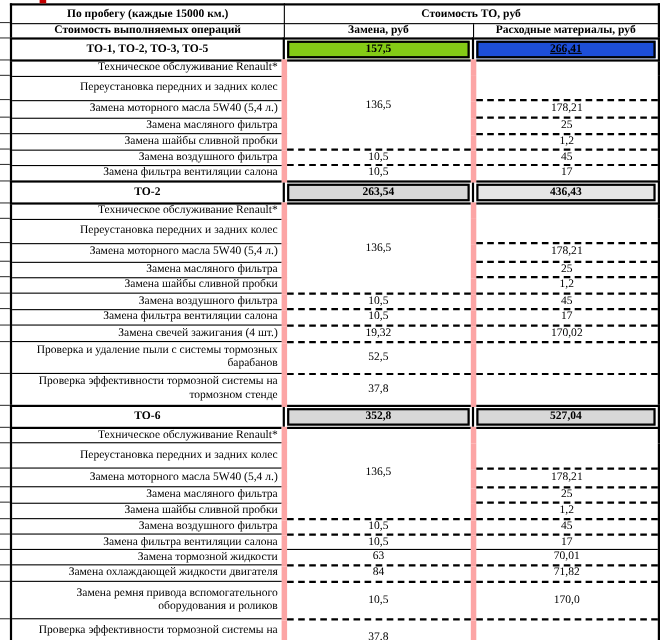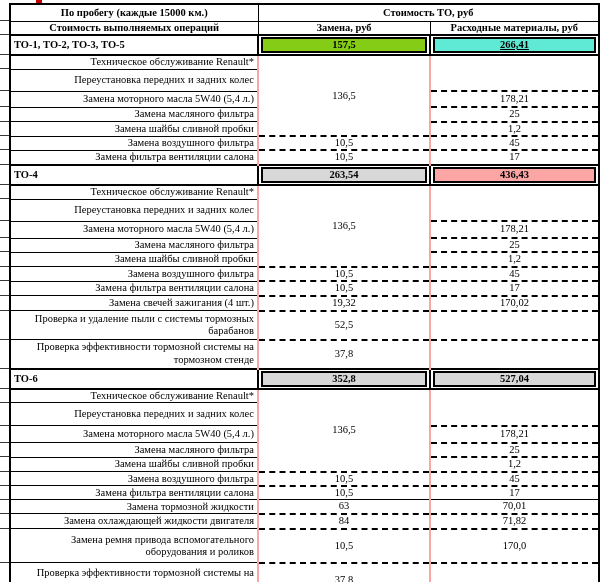--- a/index.html
+++ b/index.html
@@ -11,25 +11,25 @@
     border-collapse: collapse; table-layout: fixed;
     width: 589px; margin: 3px 0 0 9px;
     border: 2px solid #000;
   }
   td { font-size: 10.5px; line-height: 1.18; padding: 0 3px; vertical-align: middle; }
   
   td.hcell { font-weight: bold; text-align: center; border: 1px solid #000; }
   
   td.lbl { text-align: right; border: 1px solid #000; }
   
-  td.val { text-align: center; border-left: 2px solid #fca5a5; border-right: 1px solid #000; }
+  td.val { text-align: center; border-left: 5px solid #fca5a5; border-right: 1px solid #000; }
   td.dash-top { border-top: 2px dashed #000; }
   td.solid-top { border-top: 1px solid #000; }
   
-  td.sec-lbl { font-weight: bold; text-align: left; border: 2px solid #000; }
+  td.sec-lbl { font-weight: bold; text-align: center; border: 2px solid #000; }
   td.sec-val { border: 2px solid #000; padding: 1px 2px; }
   .sec-box { border: 2px solid #000; text-align: center; font-weight: bold; padding: 0 2px; }
   
   .stub { position: absolute; left: 0; width: 9px; height: 1px; background: #3a3a3a; }
 </style>
 </head>
 <body>
 
 <div class="sheet" id="sheet">
   <div class="red-mark"></div>
@@ -48,21 +48,21 @@
         <td class="hcell">Стоимость выполняемых операций</td>
         <td class="hcell">Замена, руб</td>
         <td class="hcell">Расходные материалы, руб</td>
       </tr>
     <tr style="height: 16px;">
           <td class="sec-lbl">ТО-1, ТО-2, ТО-3, ТО-5</td>
           <td class="sec-val">
             <div class="sec-box" style="background: #84cc16;">157,5</div>
           </td>
           <td class="sec-val">
-            <div class="sec-box" style="background: #5eead4; text-decoration: underline;">266,41</div>
+            <div class="sec-box" style="background: #1d4ed8; text-decoration: underline;">266,41</div>
           </td>
         </tr>
         <tr style="height: 13px;">
           <td class="lbl">Техническое обслуживание Renault*</td>
           <td class="val" rowspan="5">136,5</td>
           <td class="val" rowspan="2"></td>
         </tr>
         <tr style="height: 22px;">
           <td class="lbl">Переустановка передних и задних колес</td>
         </tr>
@@ -82,26 +82,26 @@
           <td class="lbl">Замена воздушного фильтра</td>
           <td class="val dash-top">10,5</td>
           <td class="val dash-top">45</td>
         </tr>
         <tr style="height: 14px;">
           <td class="lbl">Замена фильтра вентиляции салона</td>
           <td class="val dash-top">10,5</td>
           <td class="val dash-top">17</td>
         </tr>
         <tr style="height: 17px;">
-          <td class="sec-lbl">ТО-4</td>
+          <td class="sec-lbl">ТО-2</td>
           <td class="sec-val">
             <div class="sec-box" style="background: rgb(216, 216, 216);">263,54</div>
           </td>
           <td class="sec-val">
-            <div class="sec-box" style="background: #fca5a5;">436,43</div>
+            <div class="sec-box" style="background: #e5e5e5;">436,43</div>
           </td>
         </tr>
         <tr style="height: 13px;">
           <td class="lbl">Техническое обслуживание Renault*</td>
           <td class="val" rowspan="5">136,5</td>
           <td class="val" rowspan="2"></td>
         </tr>
         <tr style="height: 22px;">
           <td class="lbl">Переустановка передних и задних колес</td>
         </tr>

